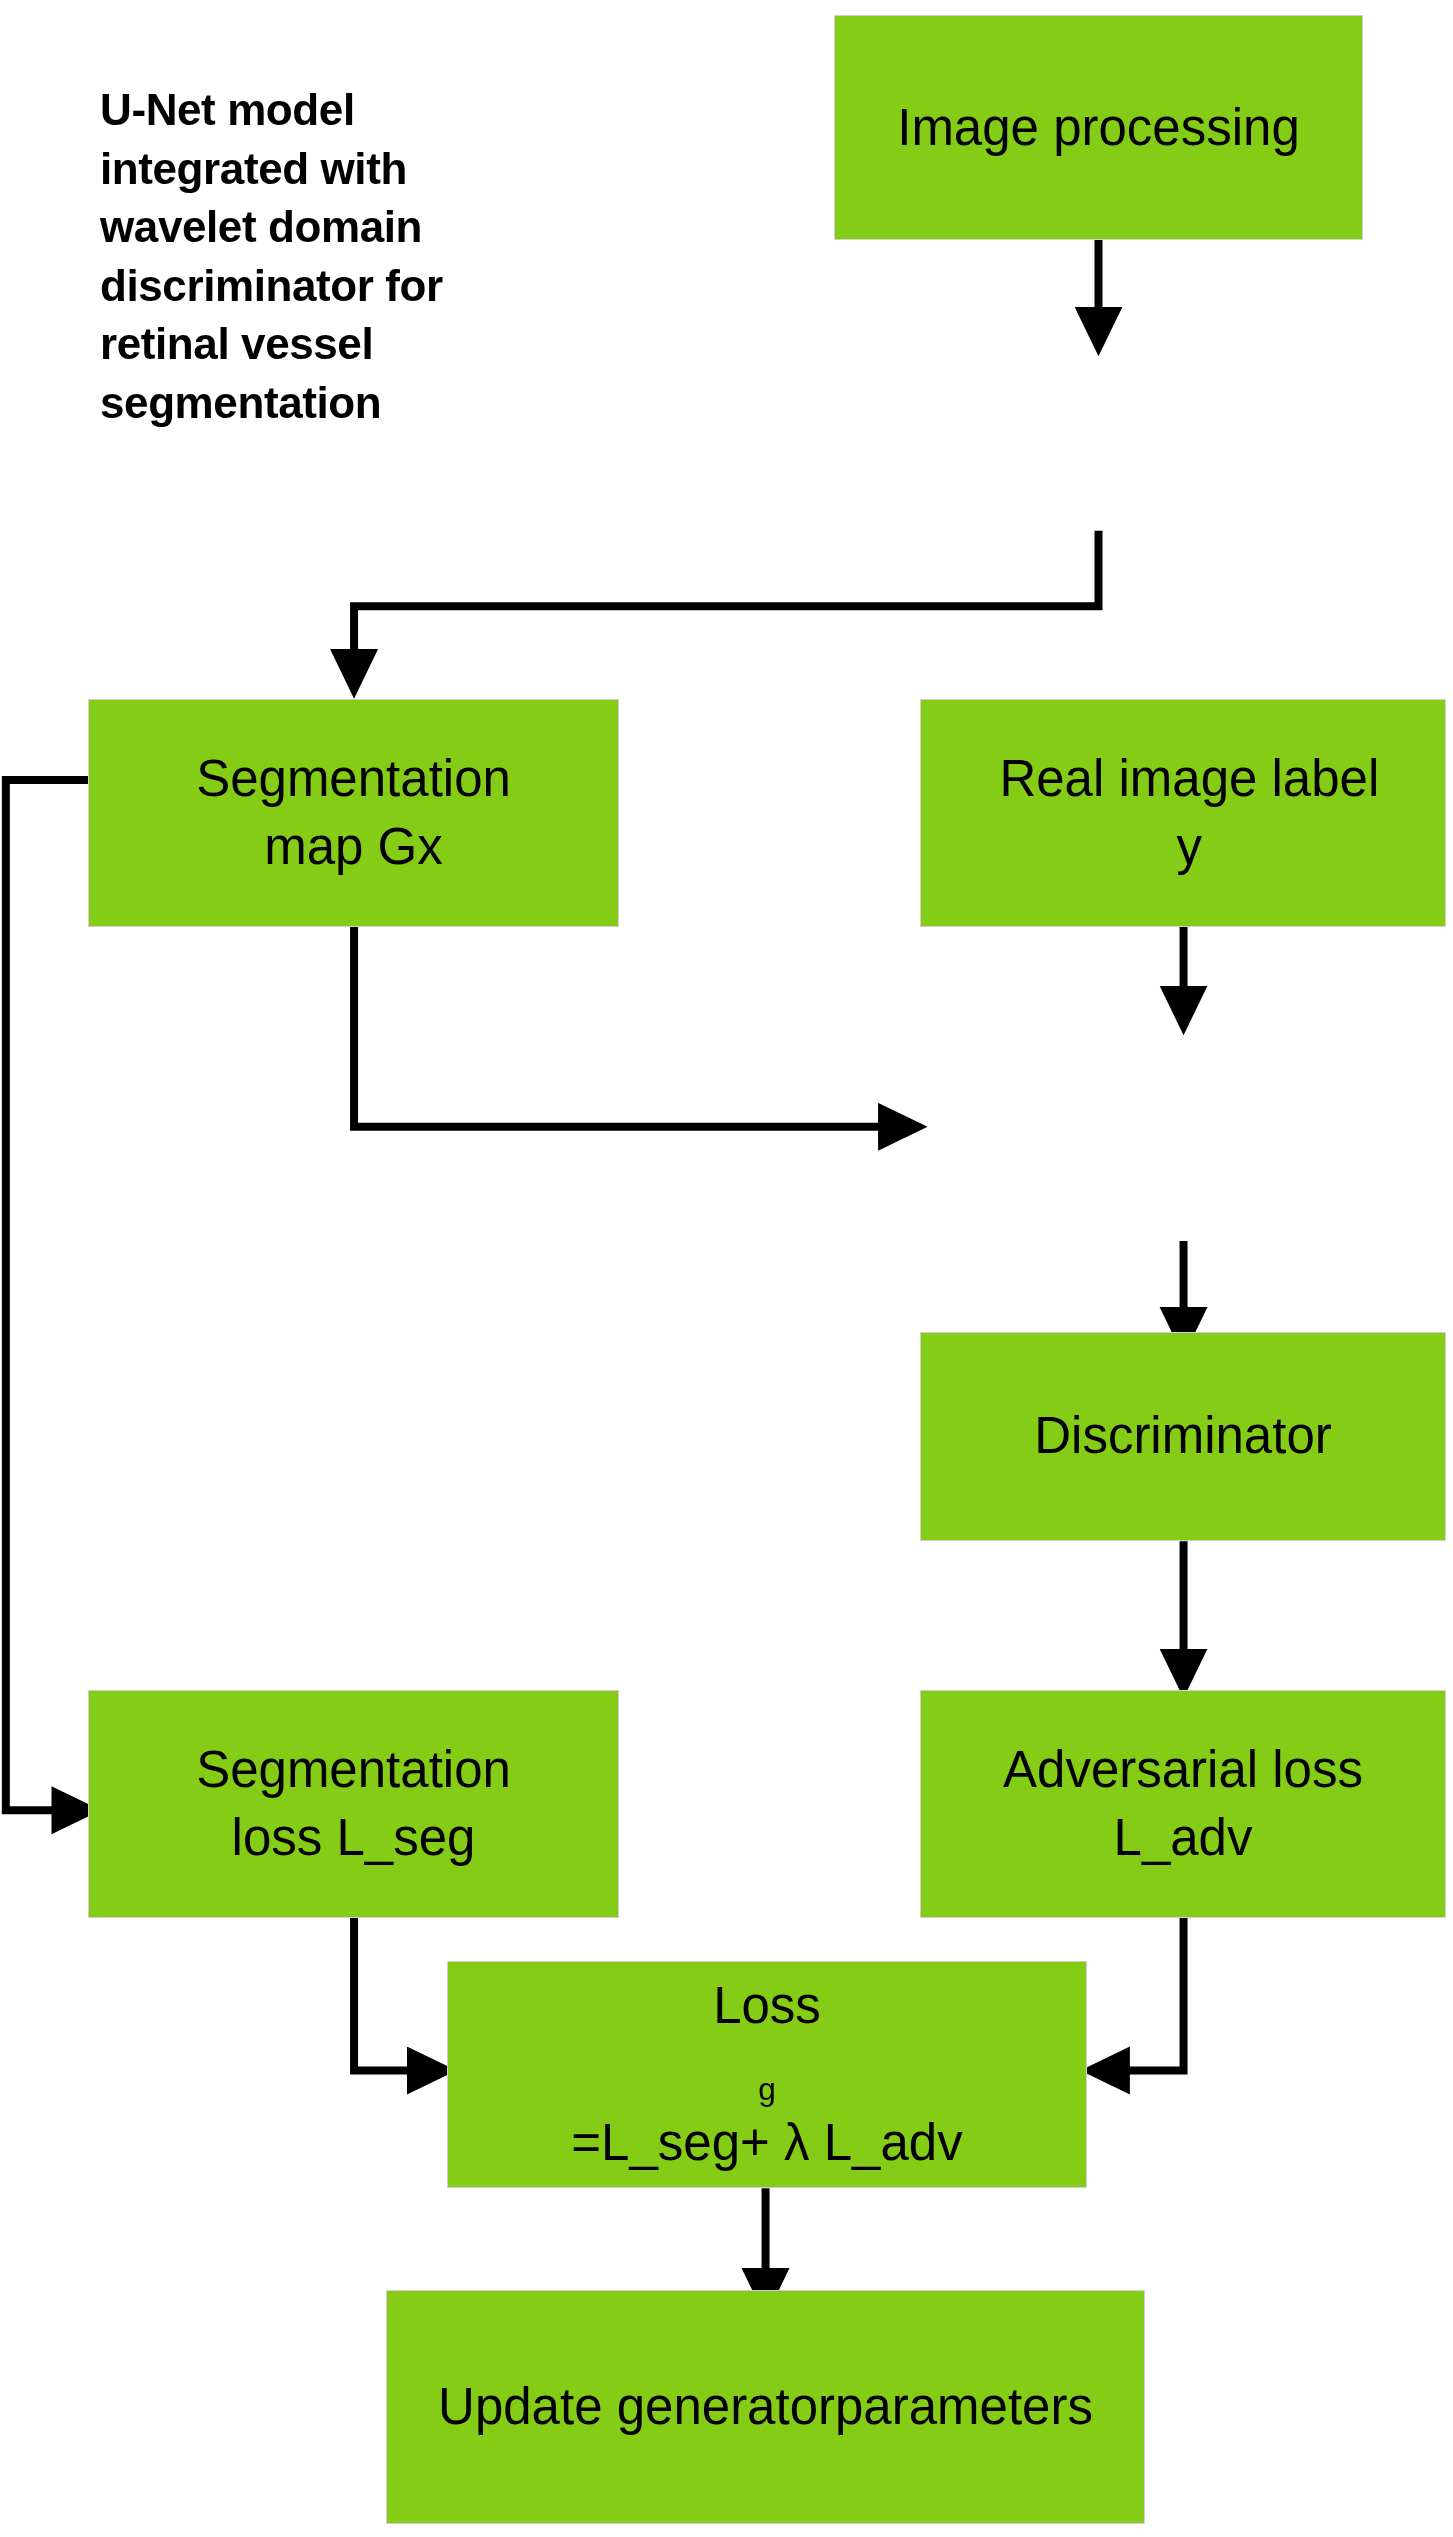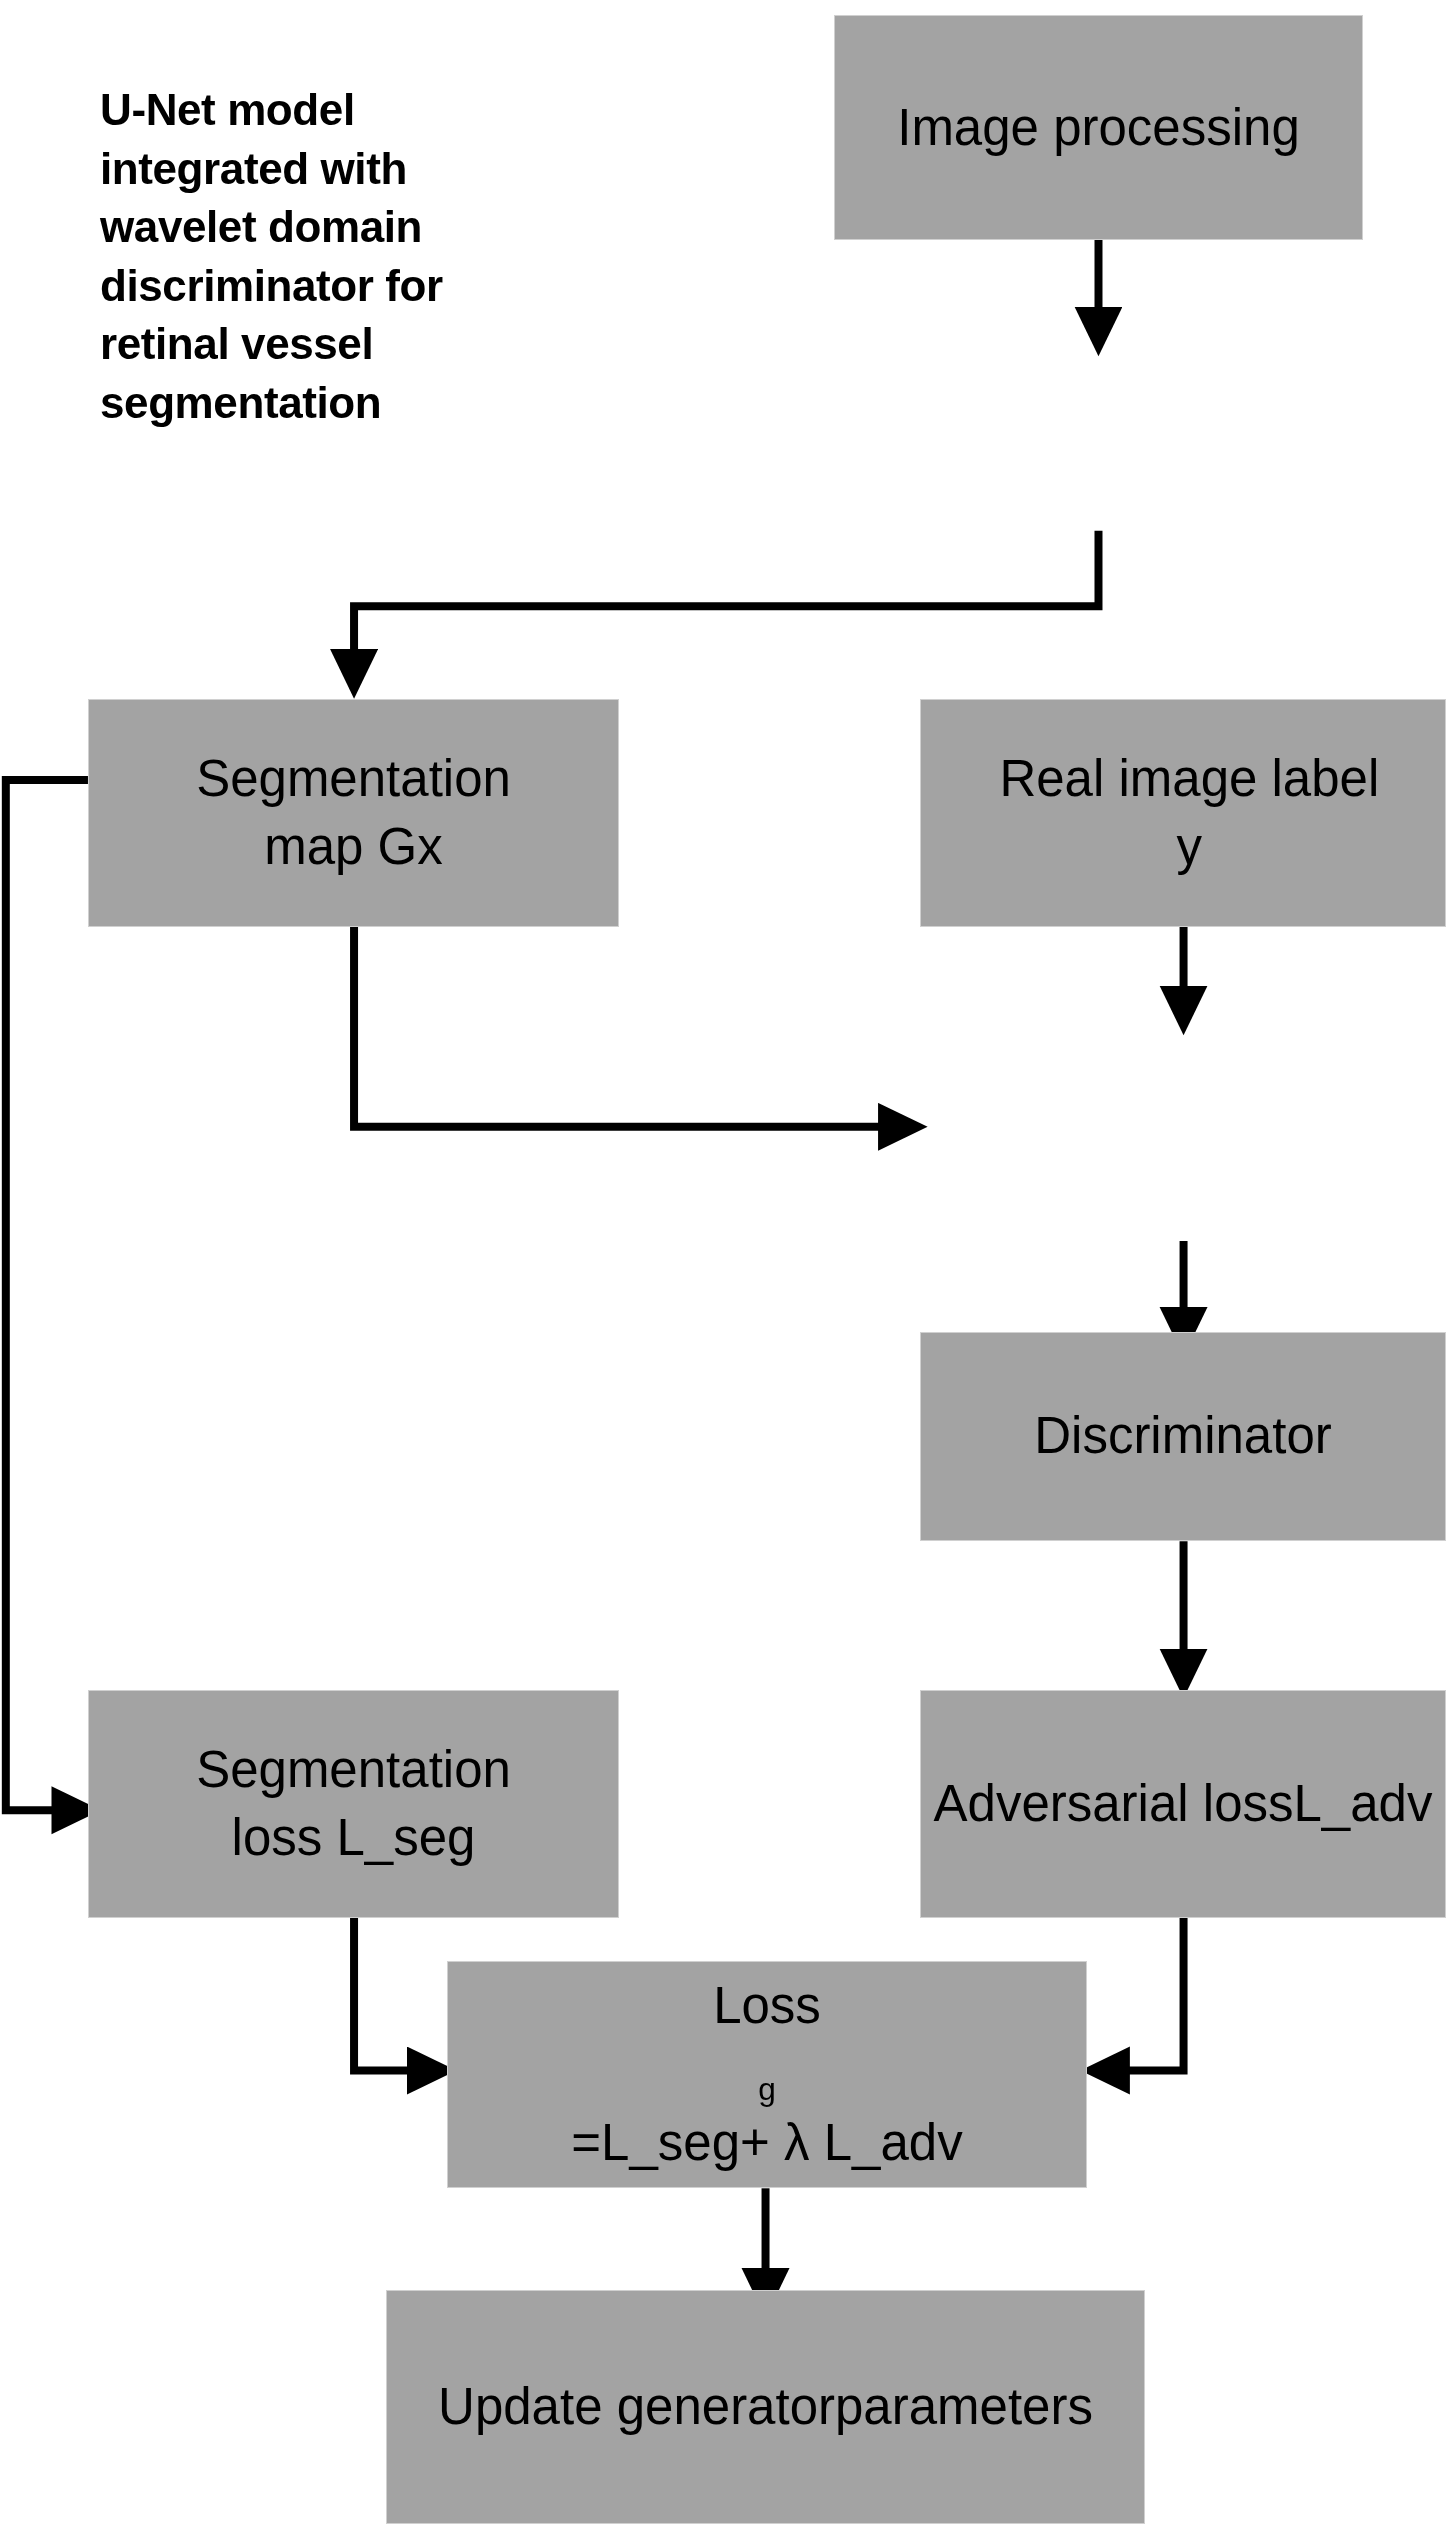--- a/index.html
+++ b/index.html
@@ -22,21 +22,21 @@
     width: 465px;
     font-size: 44px;
     font-weight: bold;
     line-height: 1.33;
     color: #000000;
     letter-spacing: -0.4px;
     margin-top: 32px;
   }
   .node {
     position: absolute;
-    background: #a3a3a3;
+    background: #84cc16;
     border: 1.5px solid #d0d0d0;
     box-sizing: border-box;
     display: flex;
     align-items: center;
     justify-content: center;
     text-align: center;
     color: #000000;
     font-size: 51px;
     line-height: 1.34;
     padding: 0 7.3px;
@@ -119,21 +119,21 @@
 
   <div class="node" style="left:920px; top:1332px; width:526px; height:209px;">
     <span>Discriminator</span>
   </div>
 
   <div class="node" style="left:88px; top:1690px; width:531px; height:228px; flex-direction:column;">
     <span>Segmentation</span>
     <span>loss L_seg</span>
   </div>
 
-  <div class="node" style="left:920px; top:1690px; width:526px; height:228px; flex-direction:row;">
+  <div class="node" style="left:920px; top:1690px; width:526px; height:228px; flex-direction:column;">
     <span>Adversarial loss</span>
     <span>L_adv</span>
   </div>
 
   <div class="node formula" style="left:447px; top:1961px; width:640px; height:227px;">
     <span><span>Loss</span><sub>g</sub><span>=L_seg+ λ L_adv</span></span>
   </div>
 
   <div class="node" style="left:386px; top:2290px; width:759px; height:234px; flex-direction:row;">
     <span>Update generator</span>

